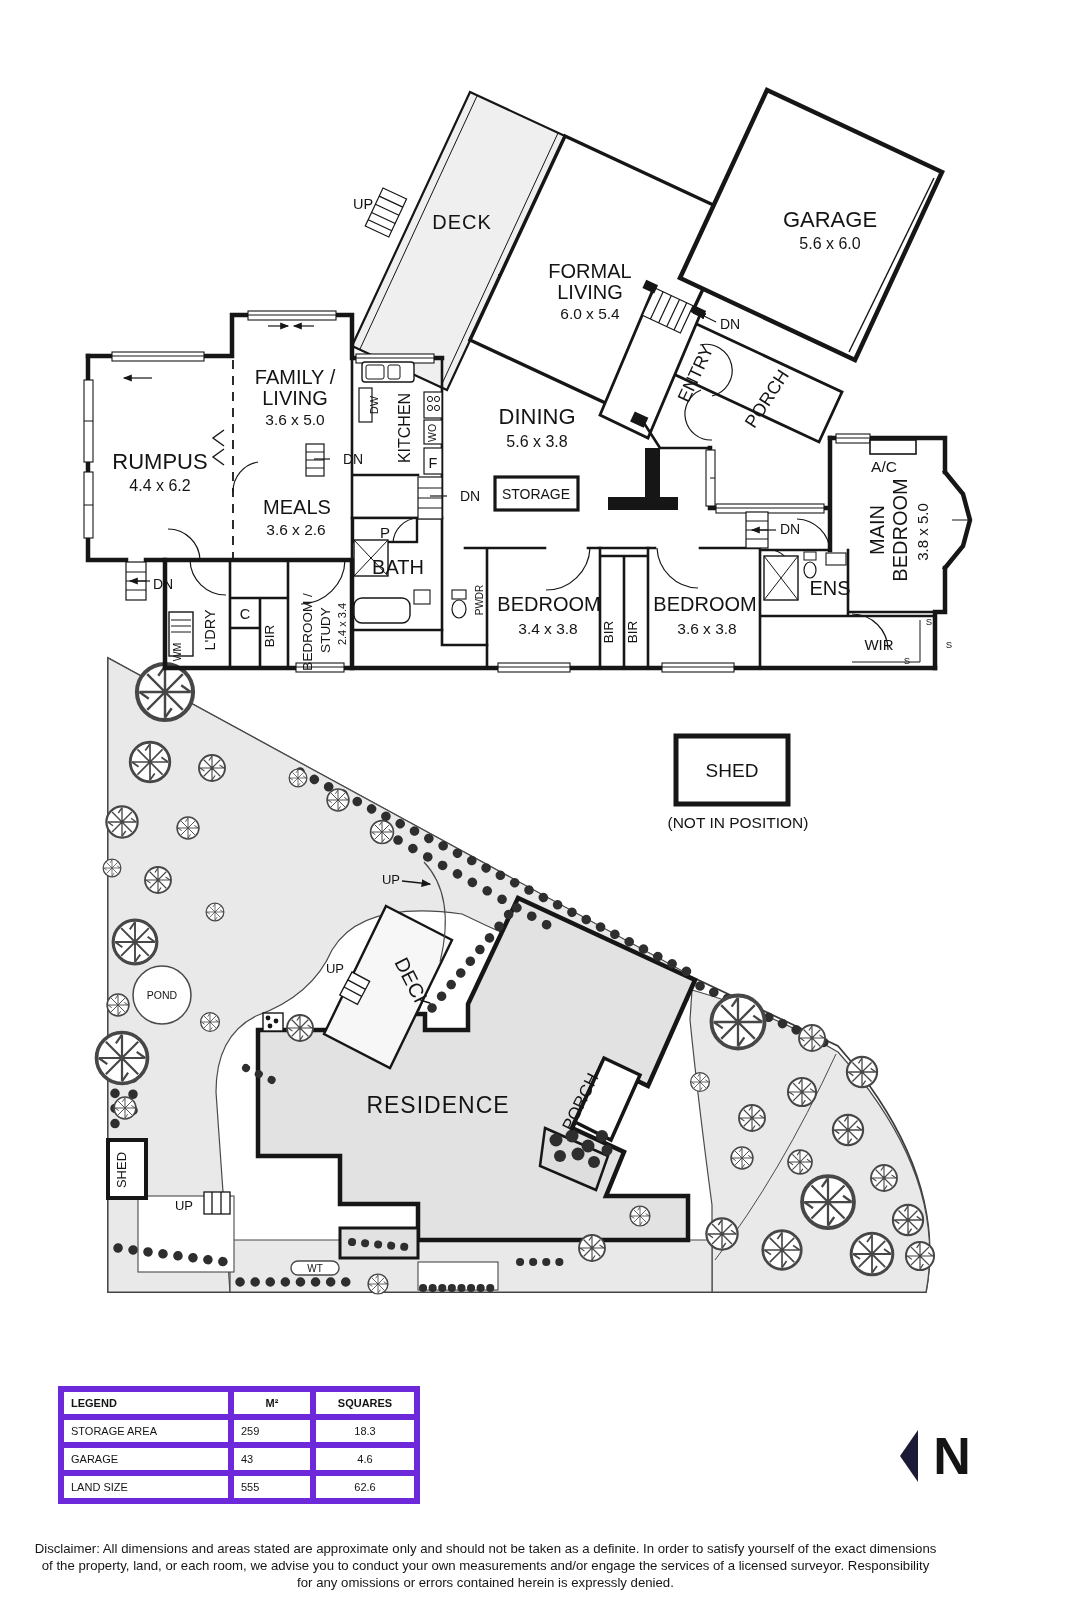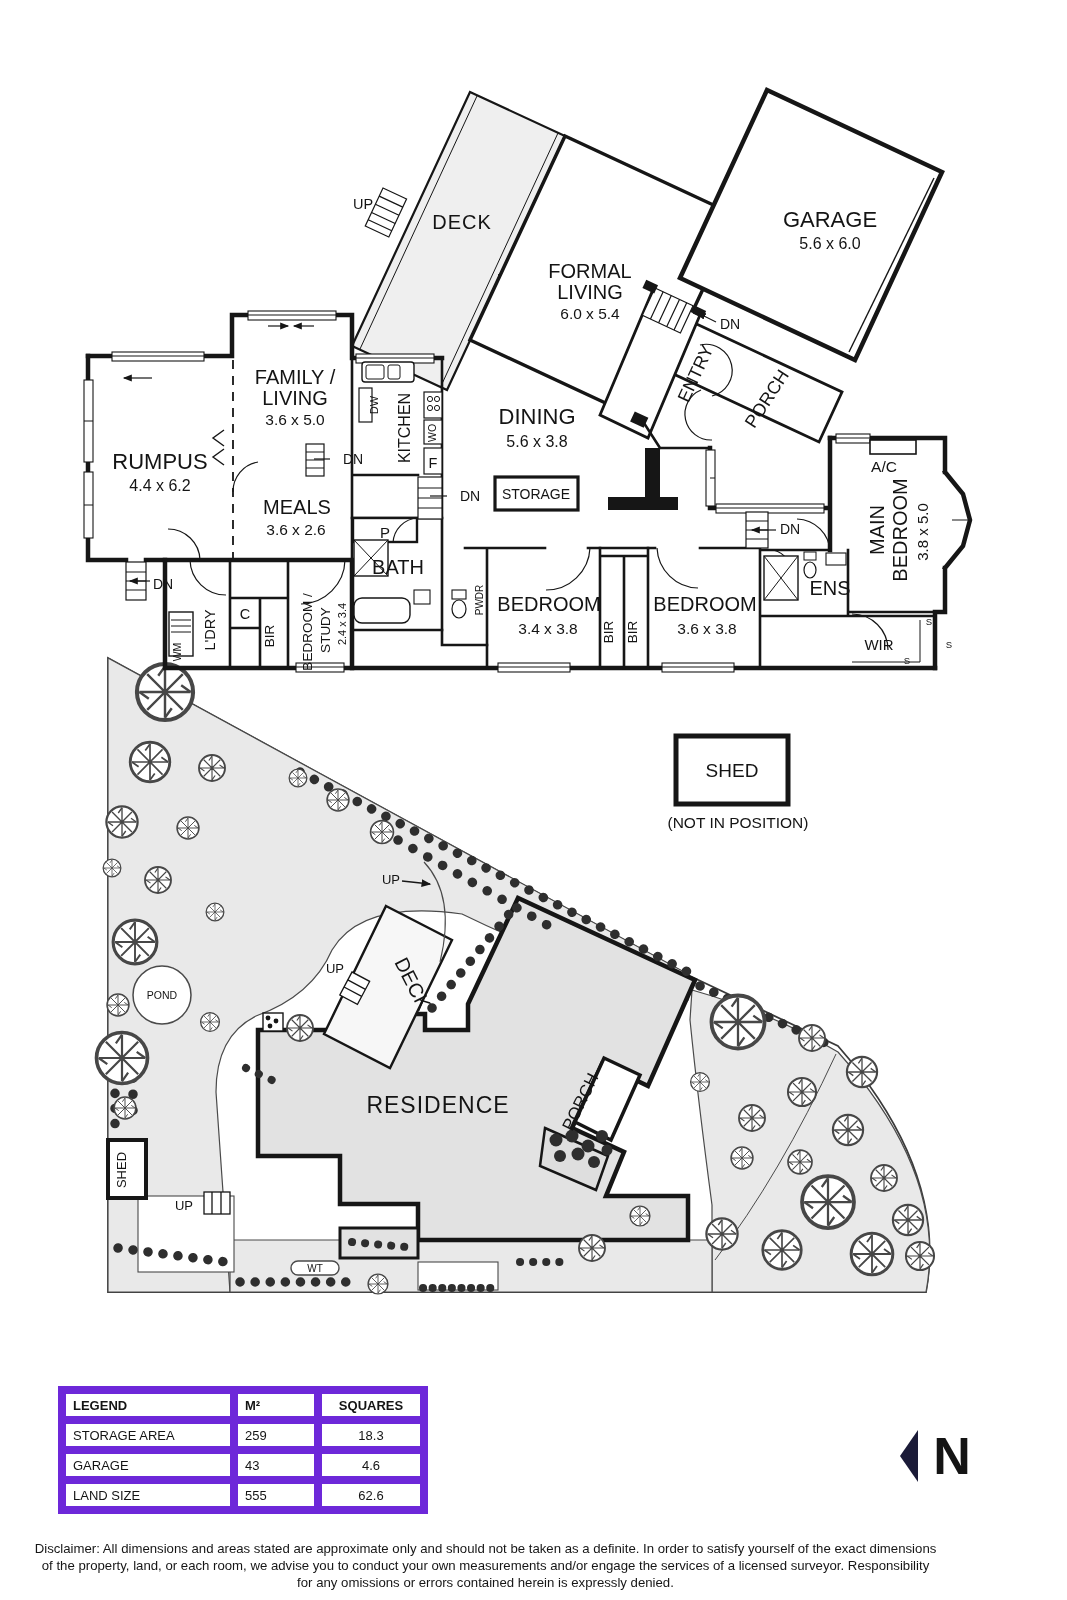--- a/index.html
+++ b/index.html
@@ -1,20 +1,20 @@
 <!DOCTYPE html>
 <html><head>
 <meta charset="utf-8">
 <style>
   html,body{margin:0;padding:0;background:#fff;}
   #page{position:relative;width:1067px;height:1600px;background:#fff;overflow:hidden;
         font-family:"Liberation Sans", sans-serif;color:#141414;}
   svg text{font-family:"Liberation Sans", sans-serif;fill:#141414;}
   #legend{position:absolute;left:58px;top:1386px;border-collapse:collapse;}
-  #legend td,#legend th{border:8px solid #6d28d9;font-size:13px;height:20px;padding:1px 7px;margin-top:44px;}
+  #legend td,#legend th{border:6px solid #6d28d9;font-size:11px;height:20px;padding:1px 7px;margin-top:44px;}
   #legend th{text-align:left;font-weight:bold;}
   #legend .num{text-align:left;width:62px;}
   #legend .sq{text-align:center;width:84px;}
   #legend .lab{width:150px;text-align:left;}
   #disclaimer{position:absolute;left:0;top:1540px;width:971px;text-align:center;
               font-size:13.2px;line-height:17px;color:#161616;}
   #north{position:absolute;left:880px;top:1408px;width:120px;height:90px;}
 </style>
 </head>
 <body>
@@ -361,21 +361,21 @@
     <text x="949" y="648" font-size="9.5" text-anchor="middle">S</text>
     <text x="907" y="664" font-size="9.5" text-anchor="middle">S</text>
   </g>
 </svg>
 
 
 <table id="legend">
   <tbody>
         <tr>
     <th class="lab">LEGEND</th>
-    <th class="num" style="text-align:left">M²</th>
+    <th class="num" style="text-align:center">M²</th>
     <th class="sq" style="text-align:center">SQUARES</th>
   </tr>
   <tr>
     <td class="lab">STORAGE AREA</td>
     <td class="num">259</td>
     <td class="sq">18.3</td>
   </tr>
   <tr>
     <td class="lab">GARAGE</td>
     <td class="num">43</td>

